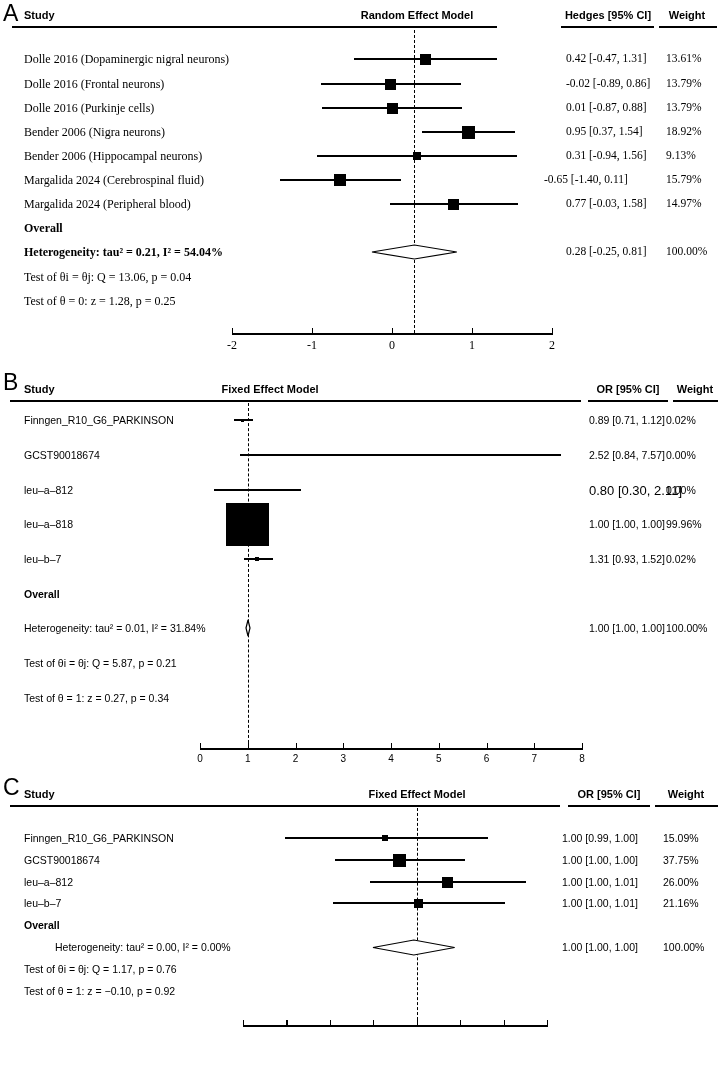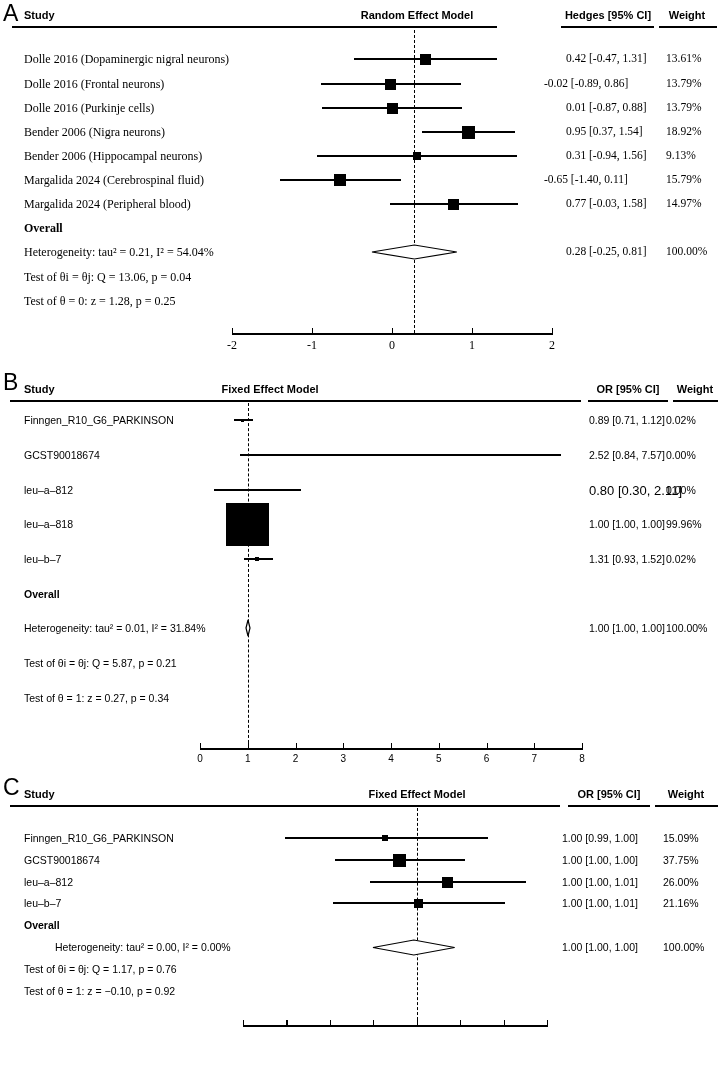--- a/index.html
+++ b/index.html
@@ -35,21 +35,21 @@
       <div class="rule" style="left: 659px; top: 26px; width: 58px;"></div>
       <div class="refline" style="left: 414.4px; top: 30px; height: 303px;"></div>
       <div class="t serif" style="left: 24px; top: 59px; font-size: 12px; text-align: right;">Dolle 2016 (Dopaminergic nigral neurons)</div>
       <div class="ciline" style="left: 354.4px; top: 58.3px; width: 142.4px;"></div>
       <div class="sq" style="left: 420.1px; top: 53.5px; width: 11px; height: 11px;"></div>
       <div class="t serif" style="left: 566px; top: 59px; font-size: 11.5px;">0.42 [-0.47, 1.31]</div>
       <div class="t serif" style="left: 666px; top: 59px; font-size: 11.5px;">13.61%</div>
       <div class="t serif" style="left: 24px; top: 84px; font-size: 12px;">Dolle 2016 (Frontal neurons)</div>
       <div class="ciline" style="left: 320.8px; top: 83.3px; width: 140px;"></div>
       <div class="sq" style="left: 384.9px; top: 78.5px; width: 11px; height: 11px;"></div>
-      <div class="t serif" style="left: 544px; top: 84px; font-size: 11.5px;">-0.02 [-0.89, 0.86]</div>
+      <div class="t serif" style="left: 566px; top: 84px; font-size: 11.5px;">-0.02 [-0.89, 0.86]</div>
       <div class="t serif" style="left: 666px; top: 84px; font-size: 11.5px;">13.79%</div>
       <div class="t serif" style="left: 24px; top: 108px; font-size: 12px;">Dolle 2016 (Purkinje cells)</div>
       <div class="ciline" style="left: 322.4px; top: 107.3px; width: 140px;"></div>
       <div class="sq" style="left: 387.3px; top: 102.5px; width: 11px; height: 11px;"></div>
       <div class="t serif" style="left: 566px; top: 108px; font-size: 11.5px;">0.01 [-0.87, 0.88]</div>
       <div class="t serif" style="left: 666px; top: 108px; font-size: 11.5px;">13.79%</div>
       <div class="t serif" style="left: 24px; top: 132px; font-size: 12px;">Bender 2006 (Nigra neurons)</div>
       <div class="ciline" style="left: 421.6px; top: 131.3px; width: 93.6px;"></div>
       <div class="sq" style="left: 461.5px; top: 125.5px; width: 13px; height: 13px;"></div>
       <div class="t serif" style="left: 566px; top: 132px; font-size: 11.5px;">0.95 [0.37, 1.54]</div>
@@ -63,21 +63,21 @@
       <div class="ciline" style="left: 280px; top: 179.3px; width: 120.8px;"></div>
       <div class="sq" style="left: 334px; top: 174px; width: 12px; height: 12px;"></div>
       <div class="t serif" style="left: 544px; top: 180px; font-size: 11.5px;">-0.65 [-1.40, 0.11]</div>
       <div class="t serif" style="left: 666px; top: 180px; font-size: 11.5px;">15.79%</div>
       <div class="t serif" style="left: 24px; top: 204px; font-size: 12px;">Margalida 2024 (Peripheral blood)</div>
       <div class="ciline" style="left: 389.6px; top: 203.3px; width: 128.8px;"></div>
       <div class="sq" style="left: 448.1px; top: 198.5px; width: 11px; height: 11px;"></div>
       <div class="t serif" style="left: 566px; top: 204px; font-size: 11.5px;">0.77 [-0.03, 1.58]</div>
       <div class="t serif" style="left: 666px; top: 204px; font-size: 11.5px;">14.97%</div>
       <div class="t serif" style="left: 24px; top: 228px; font-weight: bold; font-size: 12px;">Overall</div>
-      <div class="t serif" style="left: 24px; top: 252px; font-size: 12px;">Heterogeneity: tau² = 0.21, I² = 54.04%</div>
+      <div class="t serif" style="left: 24px; top: 252px; font-size: 12px; font-weight: bold;">Heterogeneity: tau² = 0.21, I² = 54.04%</div>
       <div class="t serif" style="left: 24px; top: 277px; font-size: 12px;">Test of θi = θj: Q = 13.06, p = 0.04</div>
       <div class="t serif" style="left: 24px; top: 301px; font-size: 12px;">Test of θ = 0: z = 1.28, p = 0.25</div>
       <svg width="88.80000000000001" height="18" style="left: 370px; top: 243px;">
         <polygon points="2,9 44.400000000000006,2 86.80000000000001,9 44.400000000000006,16" fill="#fff" stroke="#000" stroke-width="1.2"></polygon>
       </svg>
       <div class="t serif" style="left: 566px; top: 252px; font-size: 11.5px;">0.28 [-0.25, 0.81]</div>
       <div class="t serif" style="left: 666px; top: 252px; font-size: 11.5px;">100.00%</div>
       <div class="axis" style="left: 232px; top: 333px; width: 321px;"></div>
       <div class="tick" style="left: 232px; top: 328px; height: 5px;"></div>
       <div class="ticklab serif" style="left: 232px; top: 339px; font-size: 12px;">-2</div>

